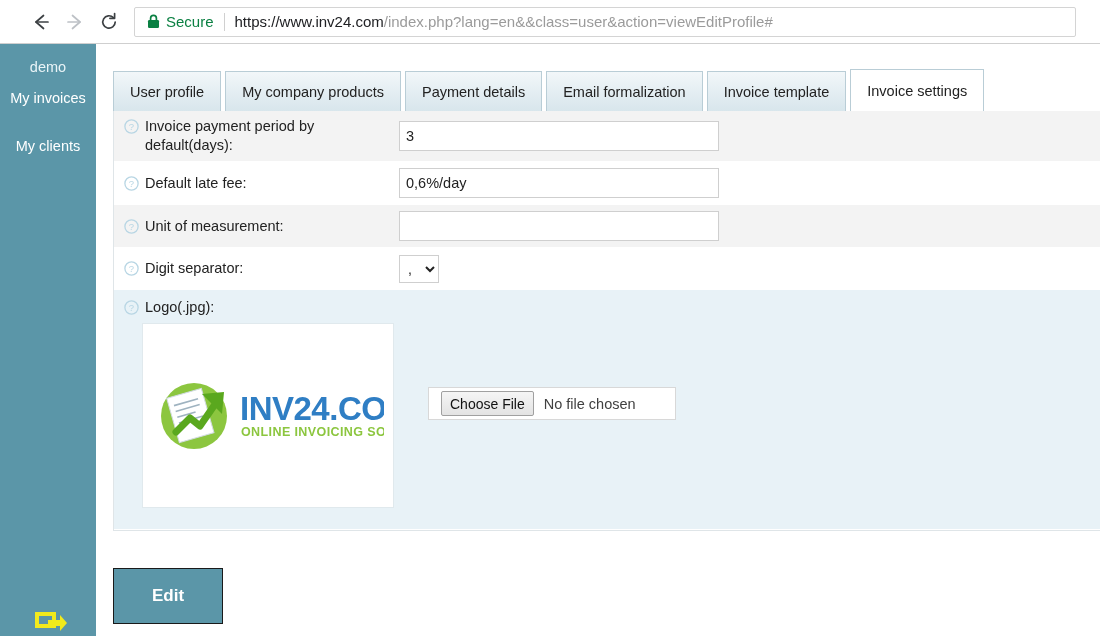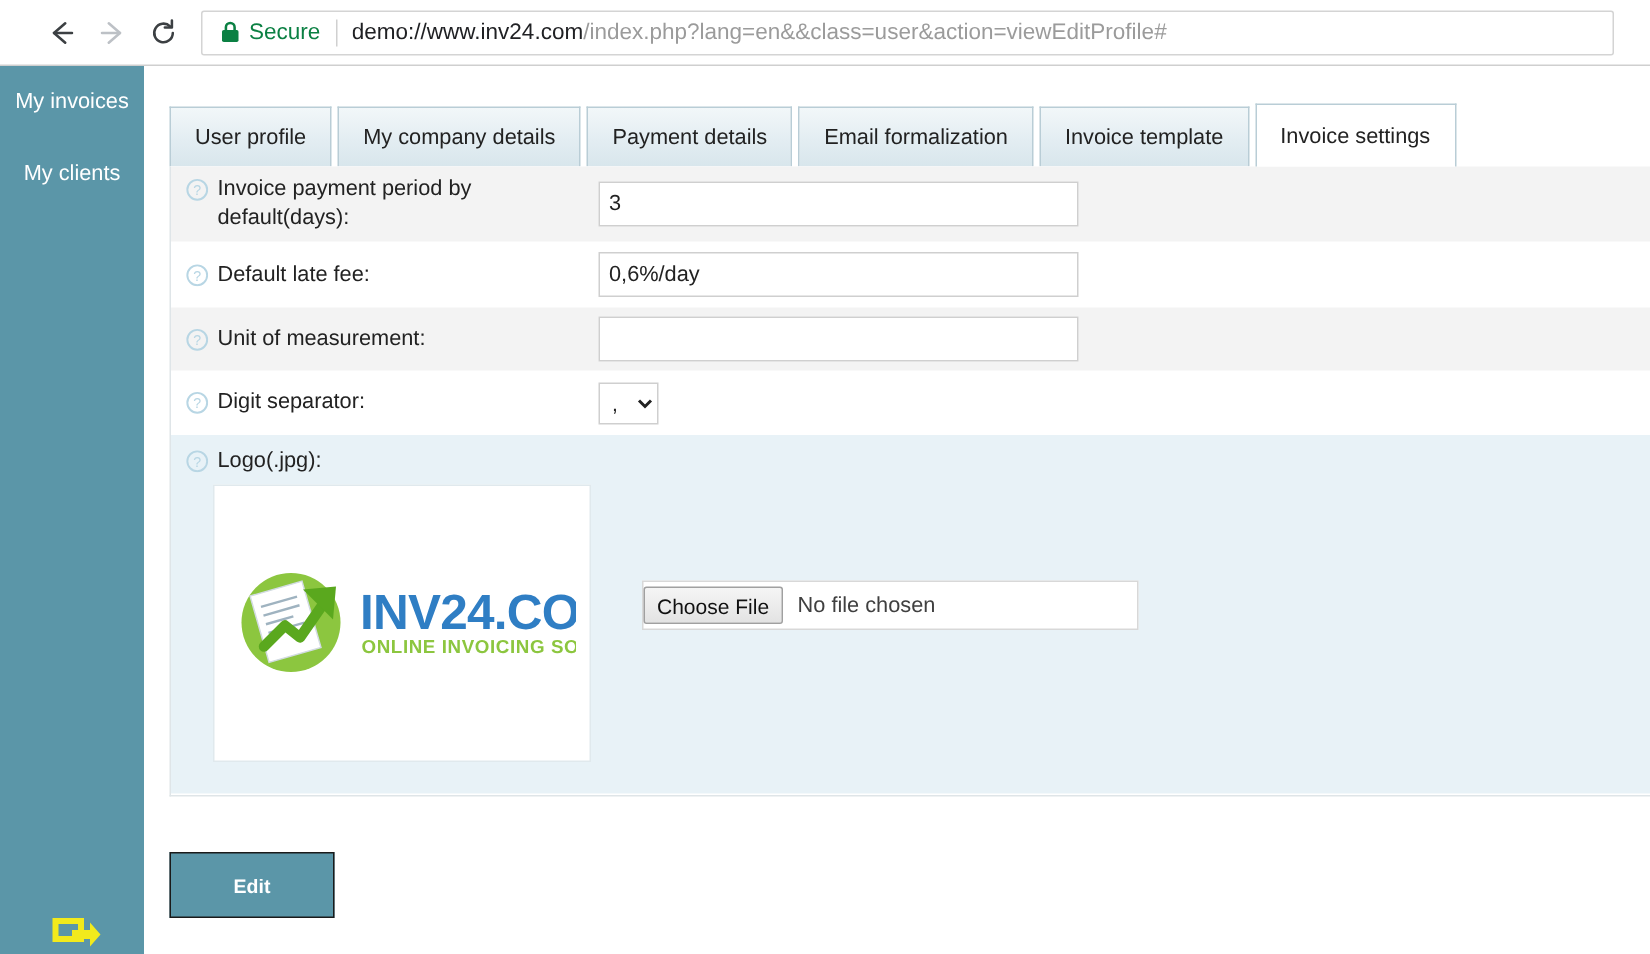--- a/index.html
+++ b/index.html
@@ -195,49 +195,49 @@
   }
   .logo-box {
     width: 252px; height: 185px;
     background: #ffffff;
     border: 1px solid #e0e9ed;
     display: flex; align-items: center; justify-content: center;
   }
   .logo-art { display: block; }
   .file-wrap {
     margin-left: 34px; margin-top: 64px;
-    width: 331px; height: 33px;
+    width: 248px; height: 33px;
     border: 1px solid #d8d8d8;
     background: #fff;
     display: flex; align-items: center;
-    padding-left: 0;
+    padding-left: 12px;
   }
   .choose-btn {
     height: 25px;
     border: 1px solid #a0a0a0;
     border-radius: 2px;
     background: linear-gradient(to bottom,#f5f5f5,#e3e3e3);
     font-size: 14px;
     font-family: "Liberation Sans", sans-serif;
     color: #111;
     padding: 0 8px;
     cursor: default;
   }
   .no-file {
     margin-left: 10px; font-size: 14.5px; color: #404040;
   }
 
   
   .edit-btn {
     position: absolute; left: 17px; top: 524px;
-    width: 110px; height: 44px;
+    width: 110px; height: 56px;
     background: #5b96a8;
     border: 1px solid #1a1a1a;
     color: #ffffff;
-    font-size: 13px;
+    font-size: 17px;
     font-weight: bold;
     font-family: "Liberation Sans", sans-serif;
     cursor: default;
   }
 </style>
 </head>
 <body>
 
 <div class="browser-bar">
 
@@ -270,27 +270,28 @@
 
   <div class="omnibox">
     <span class="lock-wrap">
       <svg width="13" height="15" viewBox="0 0 13 15">
         <rect x="1" y="6" width="11" height="8" rx="1.2" fill="#0b8043"></rect>
         <path d="M3.6 6 V4.2 a2.9 2.9 0 0 1 5.8 0 V6" fill="none" stroke="#0b8043" stroke-width="1.7"></path>
       </svg>
     </span>
     <span class="secure-label">Secure</span>
     <span class="omni-divider"></span>
-    <span class="url"><span class="host">demo://www.inv24.com</span><span class="rest">/index.php?lang=en&amp;&amp;class=user&amp;action=viewEditProfile#</span></span>
+    <span class="url"><span class="host">https://www.inv24.com</span><span class="rest">/index.php?lang=en&amp;&amp;class=user&amp;action=viewEditProfile#</span></span>
   </div>
 </div>
 
 <div class="page">
 
   <div class="sidebar">
+    <div class="sidebar-brand">demo</div>
 
     <div class="sidebar-item">
       <span>My invoices</span>
     </div>
     <div class="sidebar-item">
       <span>My clients</span>
     </div>
 
     <div class="sidebar-bottom-icon">
       <svg width="34" height="30" viewBox="0 0 34 30">
@@ -300,21 +301,21 @@
     </div>
   </div>
 
   <div class="content">
 
     <div class="tabs">
       <div class="tab">
         <span>User profile</span>
       </div>
       <div class="tab">
-        <span>My company details</span>
+        <span>My company products</span>
       </div>
       <div class="tab">
         <span>Payment details</span>
       </div>
       <div class="tab">
         <span>Email formalization</span>
       </div>
       <div class="tab">
         <span>Invoice template</span>
       </div>

